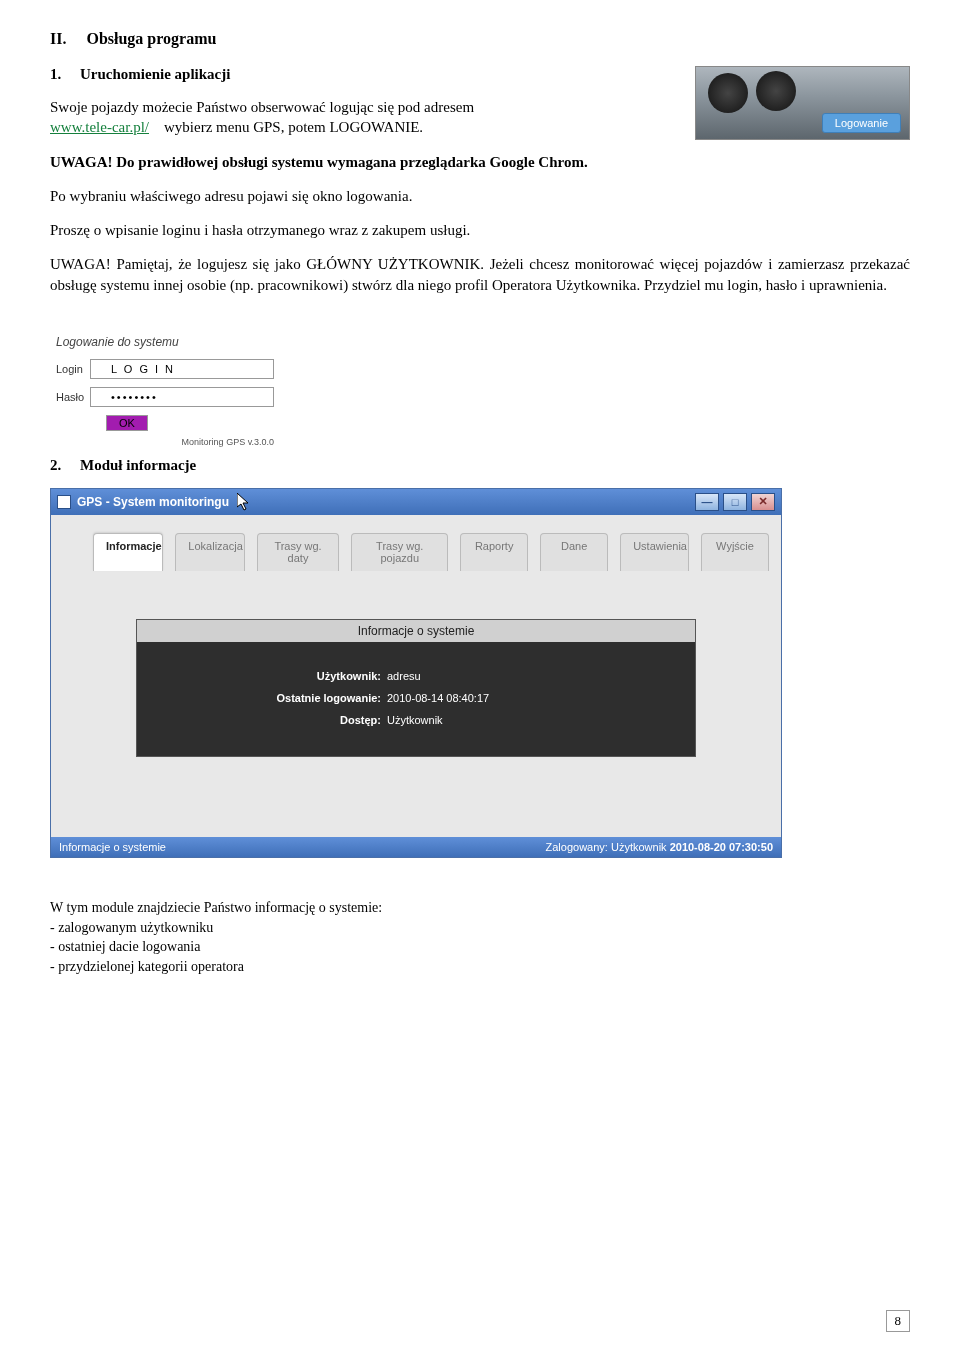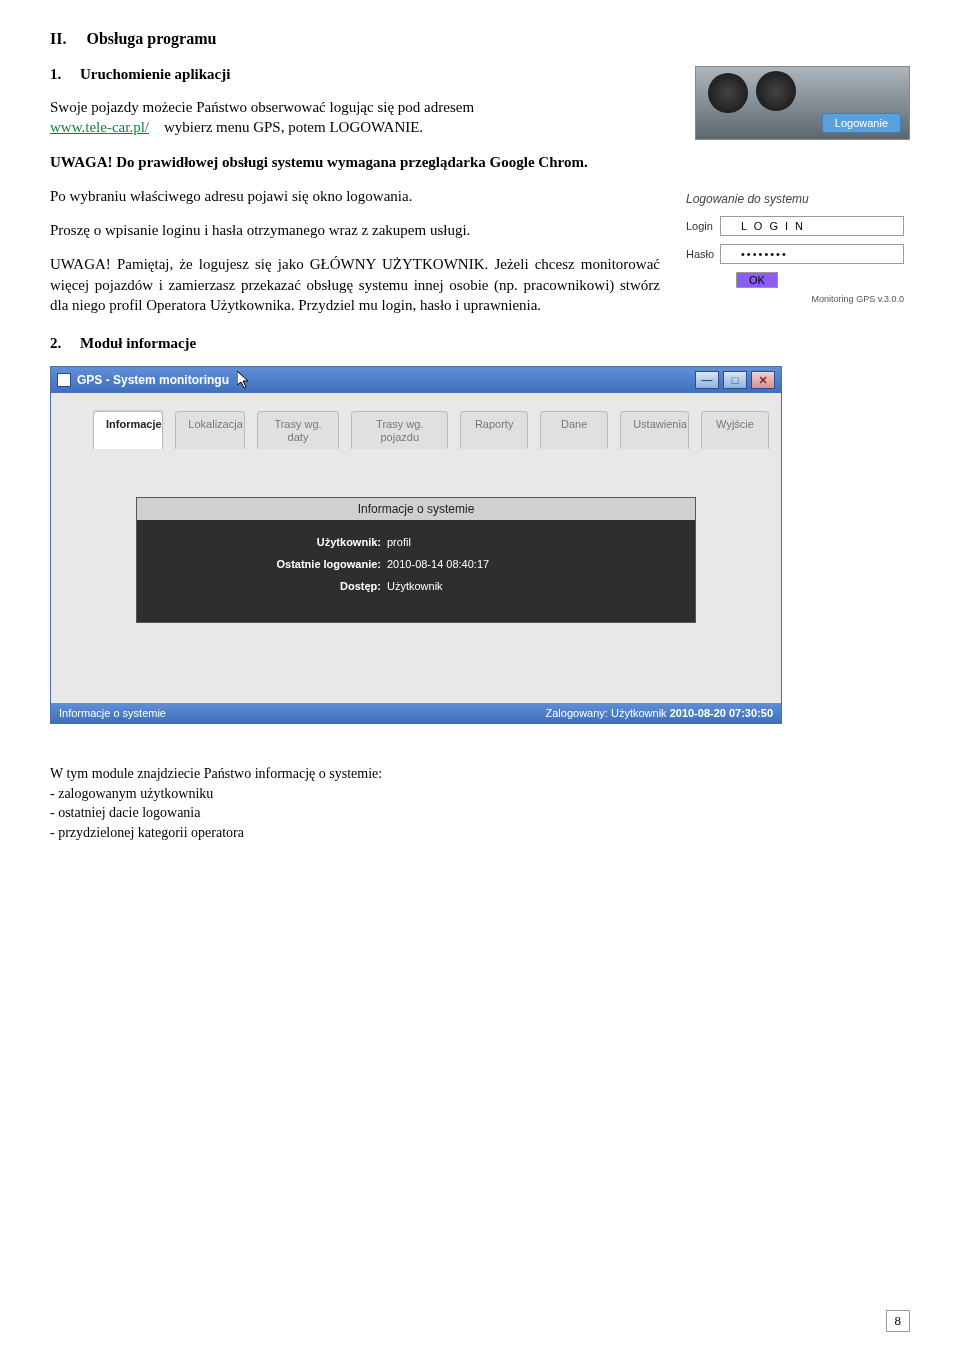--- a/index.html
+++ b/index.html
@@ -35,37 +35,37 @@
     background: radial-gradient(#444,#111); top:6px; left:12px;
   }
   .banner .tire2 { left:60px; top:4px; }
   .banner .btn {
     position:absolute; right:8px; bottom:6px;
     background:#5aa0dd; color:#fff; font-family:Arial,sans-serif;
     font-size:11px; padding:3px 12px; border-radius:3px;
     border:1px solid #3f7fb8;
   }
 
-  .mid-row { display:flex; gap:20px; align-items:flex-start; }
+  .mid-row { display:flex; gap:20px; align-items:flex-start;flex-direction:column; }
   .mid-left { flex:1; }
 
   .login-box {
     width:230px; font-family: Verdana, Arial, sans-serif; font-size:11px;
     color:#333; padding:6px 6px 4px 6px;
   }
   .login-title { font-size:12px; color:#444; font-style:italic; margin-bottom:10px; }
   .login-row { display:flex; align-items:center; margin-bottom:8px; }
   .login-row label { width:50px; font-size:11px; }
   .login-row input {
     flex:1; border:1px solid #999; height:20px; font-size:11px;
     padding:1px 20px; font-family:Verdana,Arial,sans-serif; letter-spacing:2px;
   }
   .ok-row { padding-left:50px; margin-bottom:6px; }
   .ok-btn {
-    border:1px solid #999; background:#8b5cf6; font-size:11px;
+    border:1px solid #999; background:#a21caf; font-size:11px;
     padding:1px 12px; font-family:Verdana,Arial,sans-serif;
   }
   .version { font-size:9px; color:#555; text-align:right; margin-top:4px; }
 
   
   .appwin {
     width: 732px; border:1px solid #4a6fa8; margin-top:12px;
     font-family: Verdana, Arial, sans-serif;
   }
   .titlebar {
@@ -104,21 +104,21 @@
   }
 
   .panel {
     margin:0 auto; width:560px; border:1px solid #555; background:#2e2e2e;
     color:#fff; font-size:11px; padding:0 0 14px 0;
   }
   .panel-title {
     background:#d0d0d0; color:#222; text-align:center; font-size:12px;
     padding:4px 0; font-weight:normal;
   }
-  .panel-body { padding:16px 0 6px 0; }
+  .panel-body { padding:28px 0 6px 0; }
   .info-row { display:flex; font-size:11px; margin-bottom:10px; }
   .info-row .lbl { width:250px; text-align:right; padding-right:6px; font-weight:bold; }
   .info-row .val { font-weight:normal; }
 
   .statusbar {
     background:linear-gradient(#5f8fd8,#3f6fb8); color:#fff;
     font-size:11px; display:flex; padding:4px 8px;
   }
   .statusbar .left { flex:1; }
   .statusbar .right b { font-weight:bold; }
@@ -220,21 +220,21 @@
       <div class="tab">Wyjście</div>
     </div>
 
     <div style="height:30px;"></div>
 
     <div class="panel">
       <div class="panel-title">Informacje o systemie</div>
       <div class="panel-body">
         <div class="info-row">
           <div class="lbl">Użytkownik:</div>
-          <div class="val">profil</div>
+          <div class="val">adresu</div>
         </div>
         <div class="info-row">
           <div class="lbl">Ostatnie logowanie:</div>
           <div class="val">2010-08-14 08:40:17</div>
         </div>
         <div class="info-row">
           <div class="lbl">Dostęp:</div>
           <div class="val">Użytkownik</div>
         </div>
       </div>

